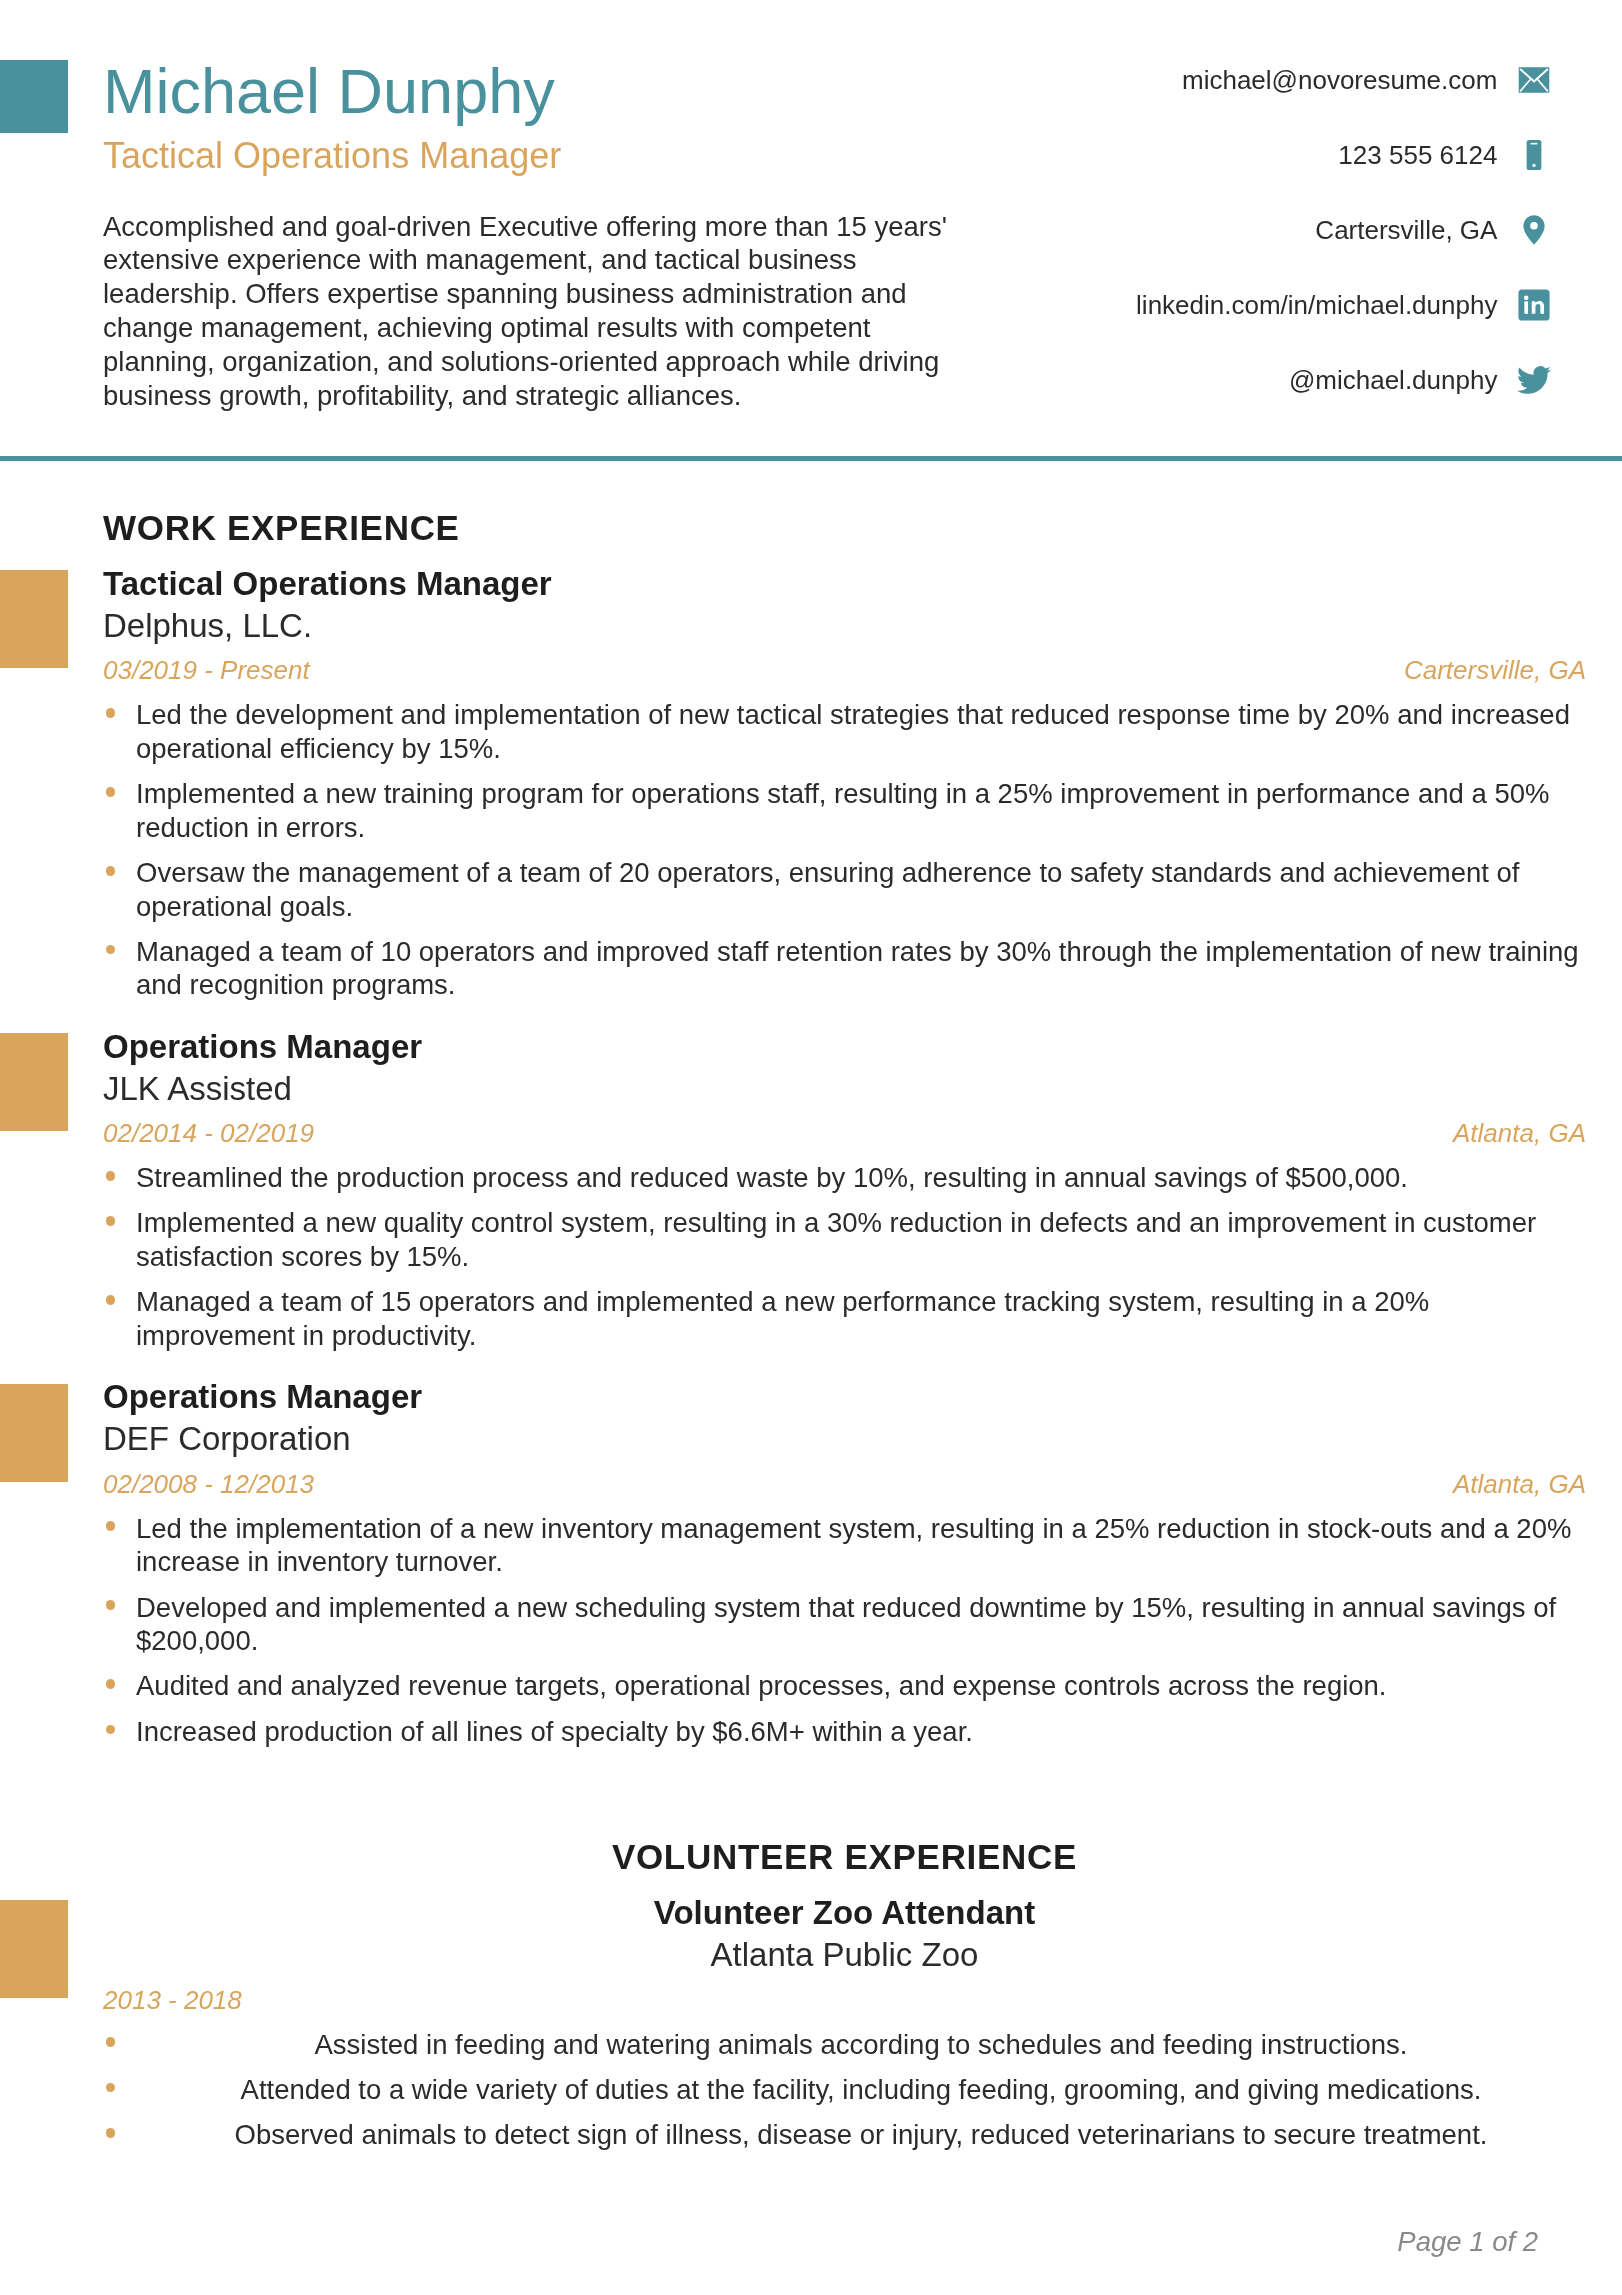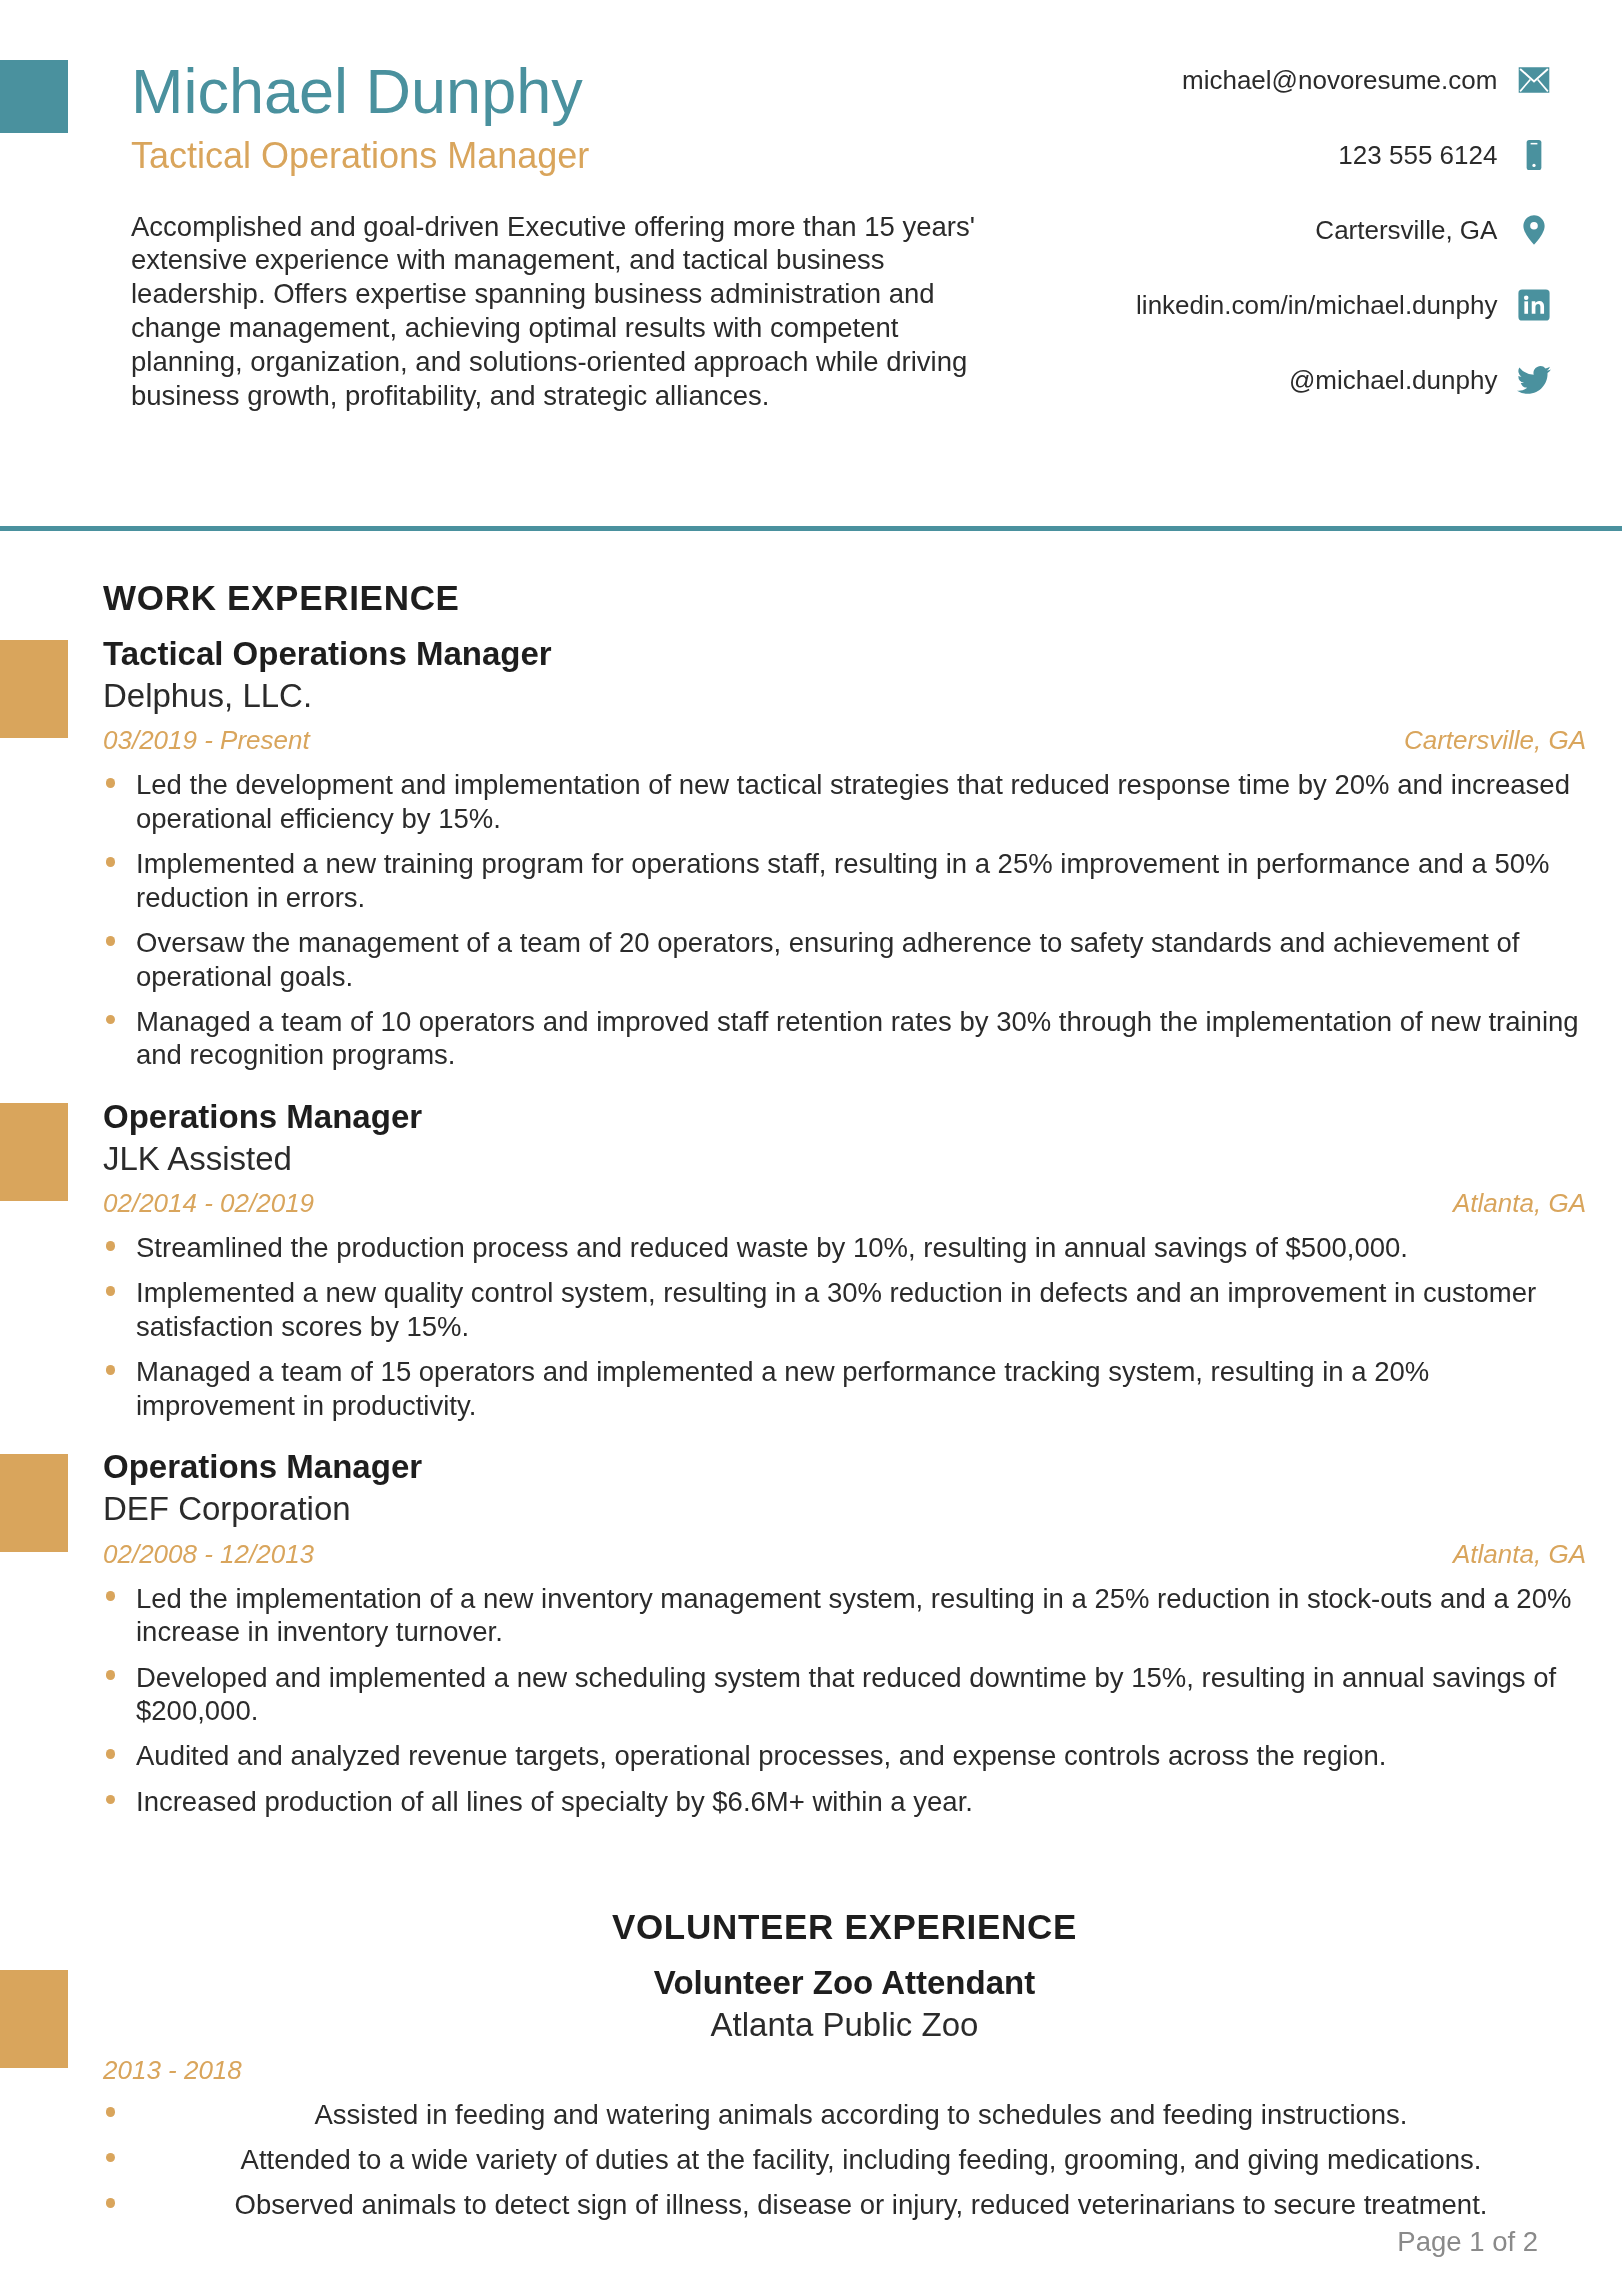--- a/index.html
+++ b/index.html
@@ -9,21 +9,21 @@
     --body:#2B2B2B;
     --muted:#8A8A8A;
   }
   *{box-sizing:border-box;}
   html,body{margin:0;padding:0;background:#ffffff;}
   .page{
     width:1622px;height:2295px;position:relative;background:#ffffff;
     font-family:"Liberation Sans", sans-serif;color:var(--body);overflow:hidden;
   }
   
-  .header{position:relative;height:531px;padding-left:28px;}
+  .header{position:relative;height:461px;}
   .brand-square{position:absolute;left:0;top:60px;width:68px;height:73px;background:var(--teal);}
   .header-main{margin-left:103px;padding-top:58px;}
   .name{font-size:63px;line-height:1.05;color:var(--teal);font-weight:400;}
   .job-subtitle{font-size:36px;color:var(--gold);margin-top:10.5px;}
   .summary{margin-top:33px;font-size:27.5px;line-height:1.23;max-width:870px;color:var(--body);}
   .separator{position:absolute;left:0;bottom:0;width:100%;height:4.6px;background:var(--teal);}
   .contacts{position:absolute;top:63px;right:71px;}
   .contact-row{display:flex;align-items:center;justify-content:flex-end;gap:19.6px;margin-bottom:41px;}
   .contact-text{font-size:26px;color:var(--body);white-space:nowrap;}
   .contact-icon{width:34px;height:34px;flex:0 0 34px;display:block;}
@@ -36,21 +36,21 @@
   .entry{position:relative;margin-bottom:26px;}
   .accent-bar{position:absolute;left:-103px;top:5.2px;width:68px;height:98px;background:var(--gold);}
   .job-title{font-size:33px;font-weight:700;color:var(--ink);}
   .company{font-size:33px;color:var(--body);margin-top:3.9px;}
   .meta{display:flex;justify-content:space-between;align-items:baseline;margin-top:10.5px;
         font-size:26px;font-style:italic;color:var(--gold);}
   .bullets{list-style:none;margin:11.8px 0 0 0;padding:0;}
   .bullet{position:relative;padding-left:33px;font-size:27.5px;line-height:1.22;color:var(--body);margin-bottom:11.8px;}
   .bullet::before{content:"";position:absolute;left:2.6px;top:9.8px;width:9.8px;height:9.8px;border-radius:50%;background:var(--gold);}
   
-  .footer{position:absolute;right:84px;bottom:37px;font-size:27.5px;color:var(--muted);}
+  .footer{position:absolute;right:84px;bottom:37px;font-size:27.5px;font-style:italic;color:var(--muted);}
 </style>
 </head>
 <body>
 
 <div class="page">
 
   <div class="header">
     <div class="brand-square"></div>
 
     <div class="header-main">

